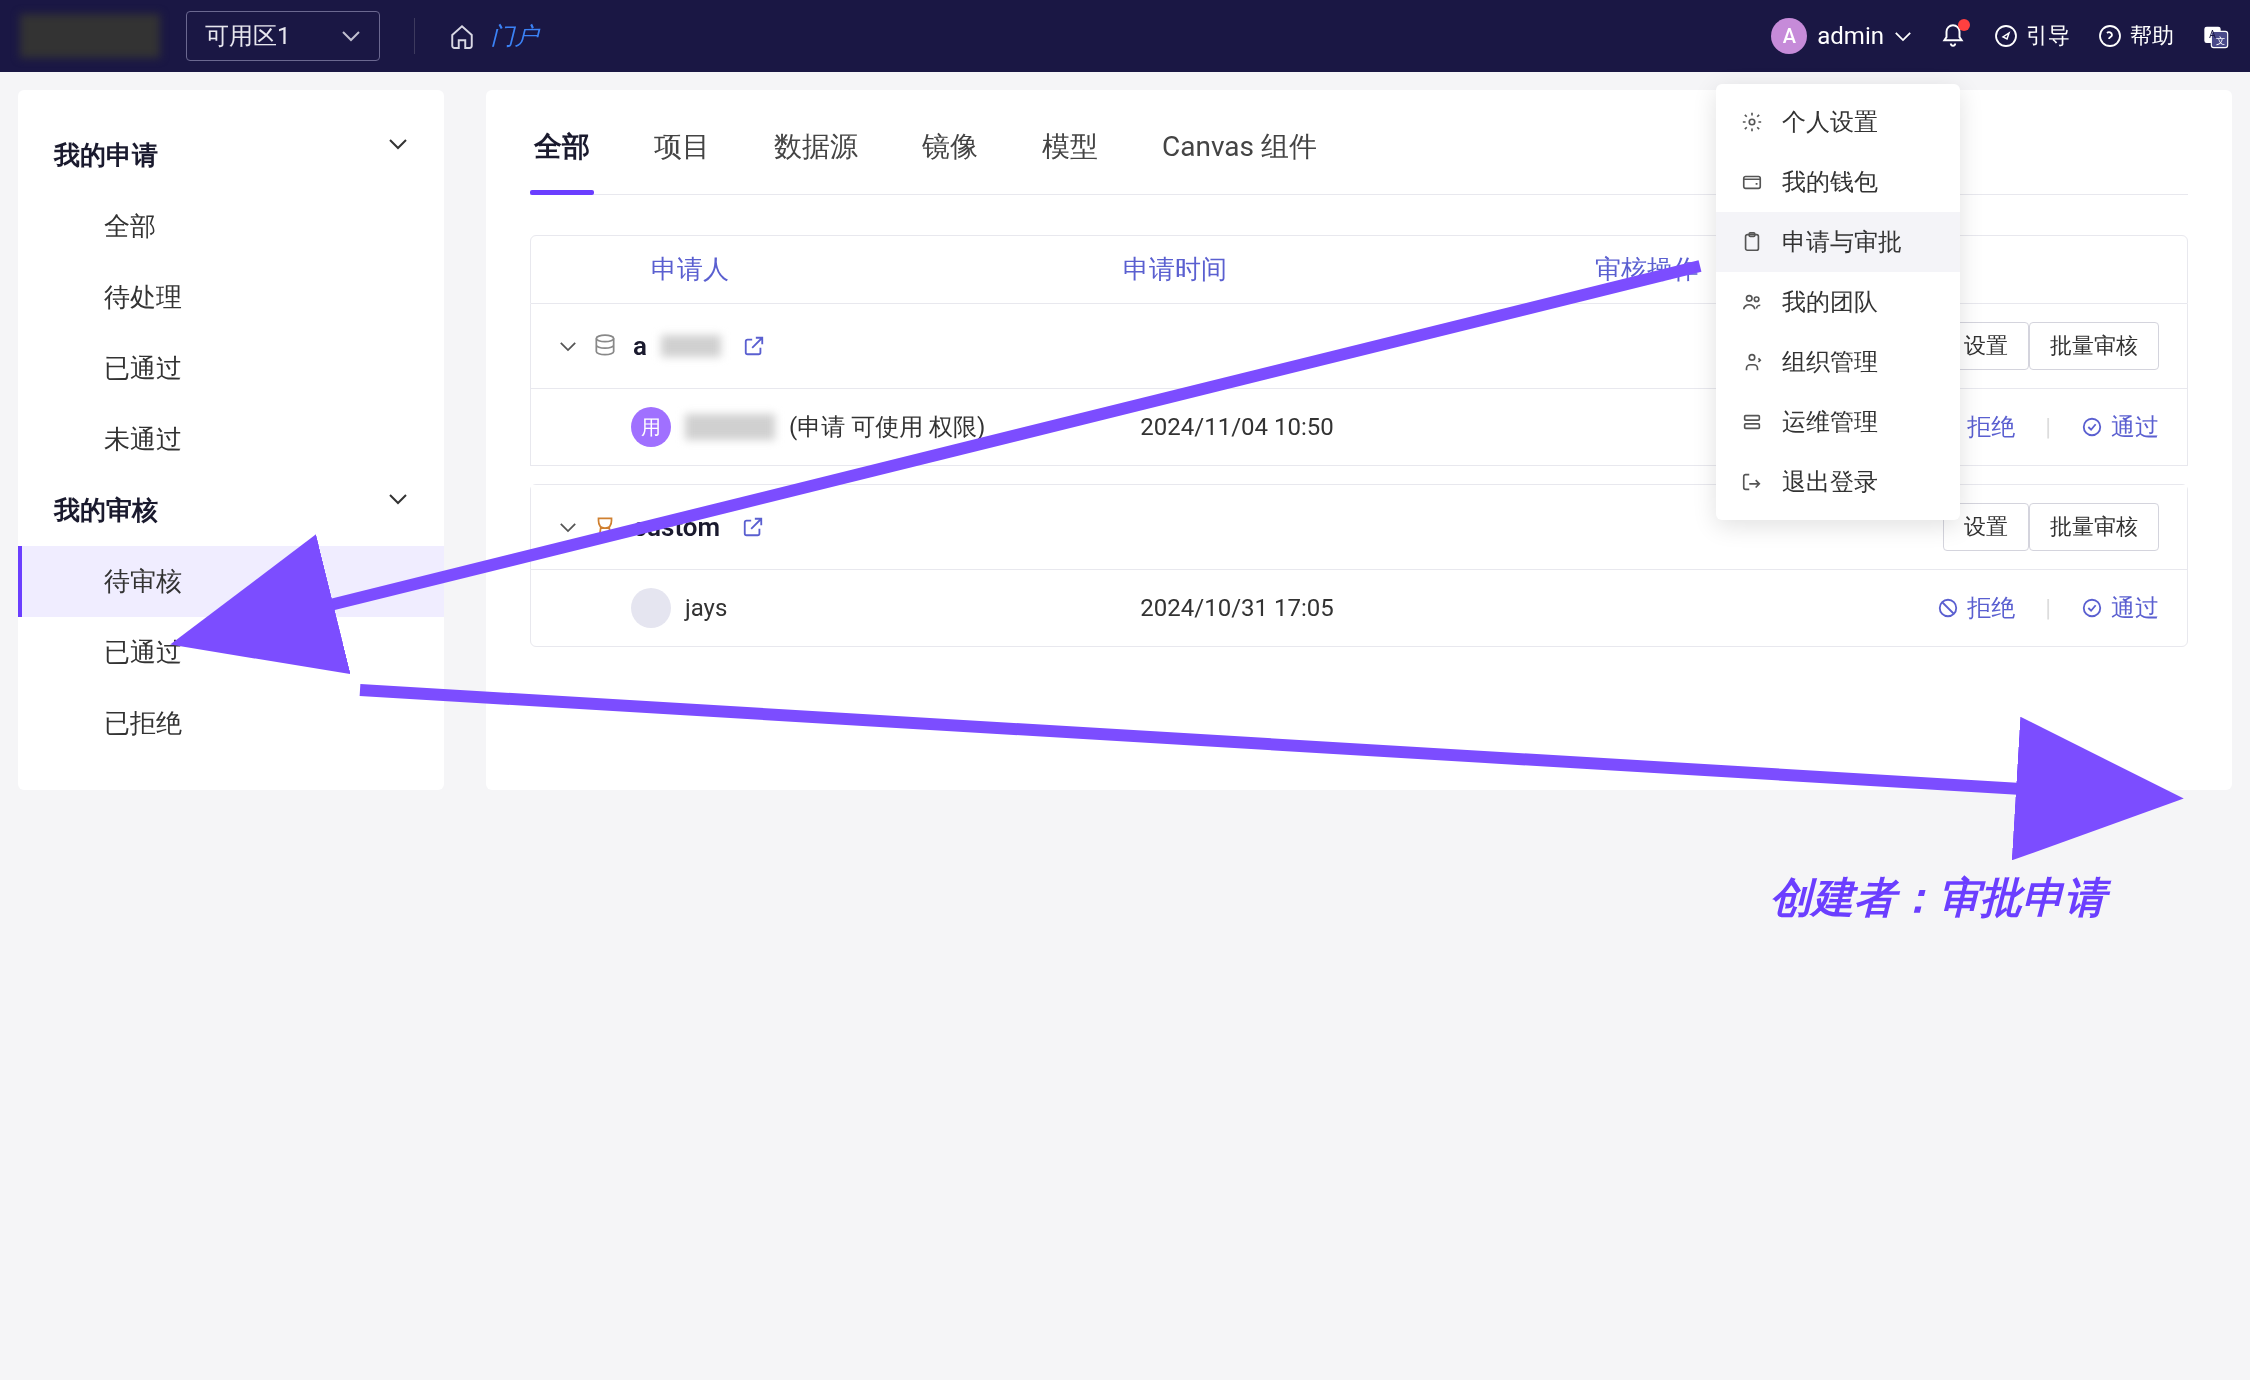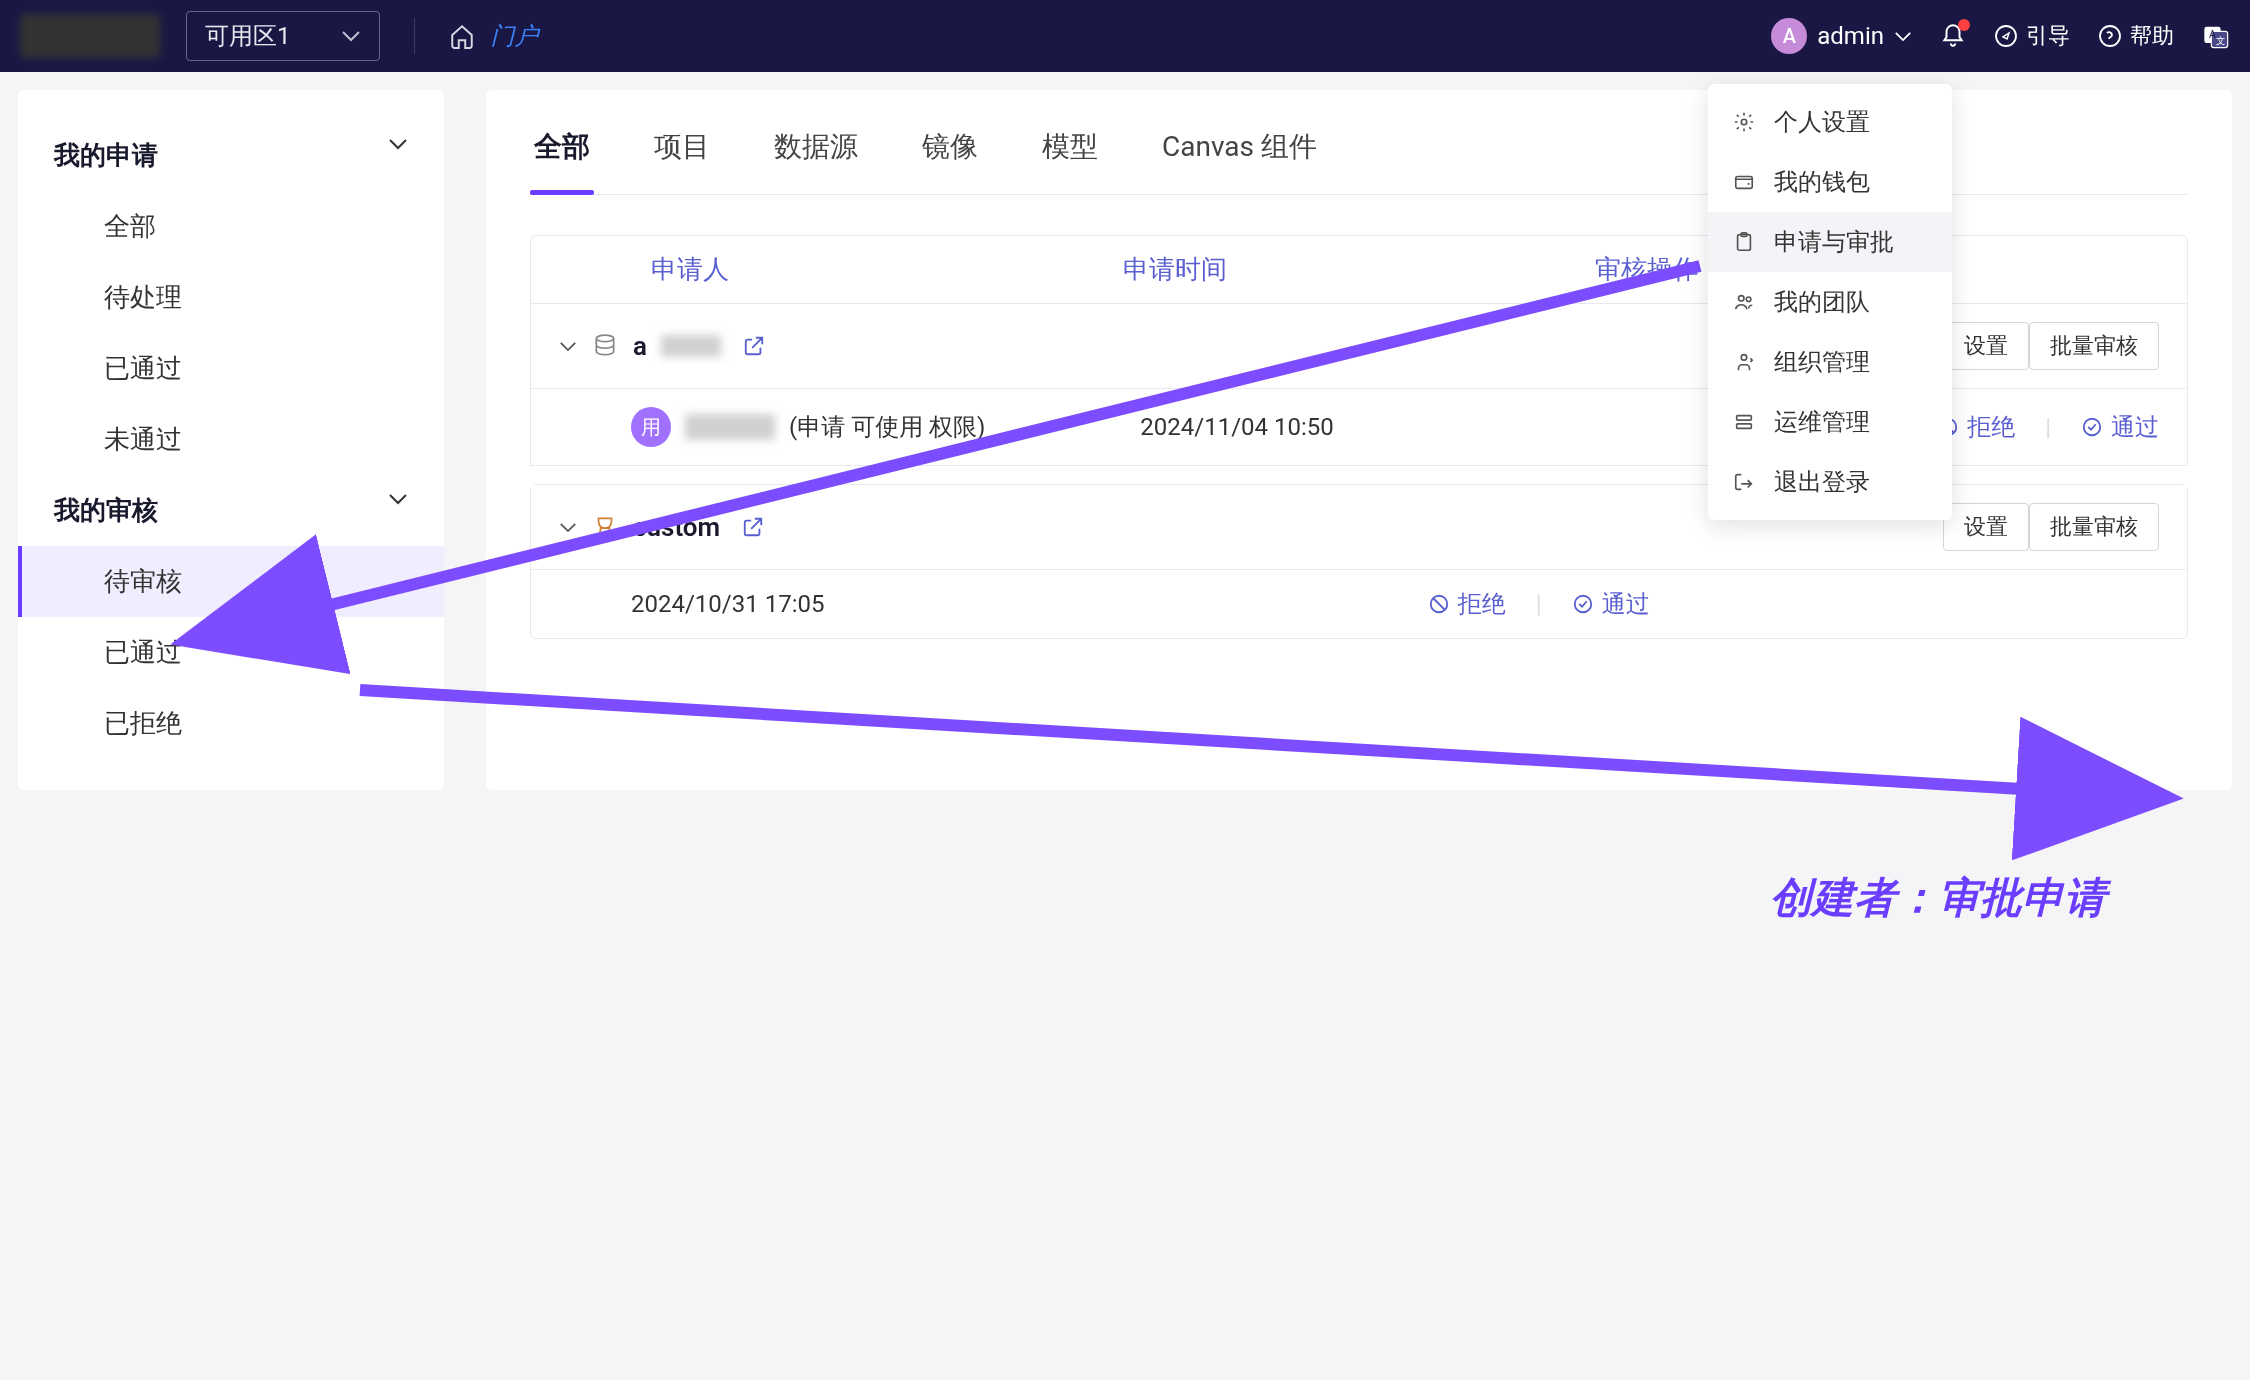--- a/index.html
+++ b/index.html
@@ -53,21 +53,21 @@
     .applicant-cell { display: flex; align-items: center; gap: 14px; }
     .applicant-avatar { width: 40px; height: 40px; border-radius: 50%; display: flex; align-items: center; justify-content: center; font-size: 20px; color: #fff; }
     .avatar-purple { background: #a070ff; }
     .avatar-light { background: #e5e5f0; }
     .blurred-name { display: inline-block; background: #d0d0d0; filter: blur(4px); width: 90px; height: 26px; vertical-align: middle; }
     .actions-cell { display: flex; justify-content: flex-end; gap: 30px; align-items: center; }
     .action-link { display: flex; align-items: center; gap: 8px; cursor: pointer; color: #5a5fd0; font-size: 24px; }
     .action-divider { color: #ddd; }
     
     
-    .dropdown { position: absolute; top: 84px; right: 298px; background: #fff; border-radius: 6px; box-shadow: 0 6px 24px rgba(0,0,0,0.12); width: 244px; padding: 8px 0; z-index: 100; }
+    .dropdown { position: absolute; top: 84px; right: 290px; background: #fff; border-radius: 6px; box-shadow: 0 6px 24px rgba(0,0,0,0.12); width: 244px; padding: 8px 0; z-index: 100; }
     .dropdown-item { display: flex; align-items: center; gap: 18px; padding: 14px 24px; font-size: 24px; color: #333; cursor: pointer; }
     .dropdown-item:hover, .dropdown-item.hover { background: #f4f4f8; }
     .dropdown-icon { width: 24px; height: 24px; display: flex; align-items: center; justify-content: center; color: #555; }
     
     
     .annotation-overlay { position: absolute; inset: 0; pointer-events: none; z-index: 50; }
     .annotation-text { position: absolute; font-size: 42px; font-weight: 700; color: #6b3eff; font-style: italic; }
     
     svg { display: block; }
   </style>
@@ -239,20 +239,24 @@
           <svg width="22" height="22" viewBox="0 0 24 24">
               <path d="M14 3h7v7m0-7L10 14M19 14v5a2 2 0 01-2 2H5a2 2 0 01-2-2V7a2 2 0 012-2h5" stroke="#5a5fd0" stroke-width="2" fill="none"></path>
             </svg>
         </span>
         <div class="group-actions">
           <button class="btn-outline"><span>设置</span></button>
           <button class="btn-outline"><span>批量审核</span></button>
         </div>
       </div>
       <div class="data-row">
+        <div class="applicant-cell">
+          <div class="applicant-avatar avatar-light"></div>
+          <span>jays</span>
+        </div>
         <div>2024/10/31 17:05</div>
         <div class="actions-cell">
           <div class="action-link">
             <svg width="22" height="22" viewBox="0 0 24 24">
                 <circle cx="12" cy="12" r="9" stroke="#5a5fd0" stroke-width="2" fill="none"></circle>
                 <path d="M6 6l12 12" stroke="#5a5fd0" stroke-width="2"></path>
               </svg>
             <span>拒绝</span>
           </div>
           <span class="action-divider">|</span>

